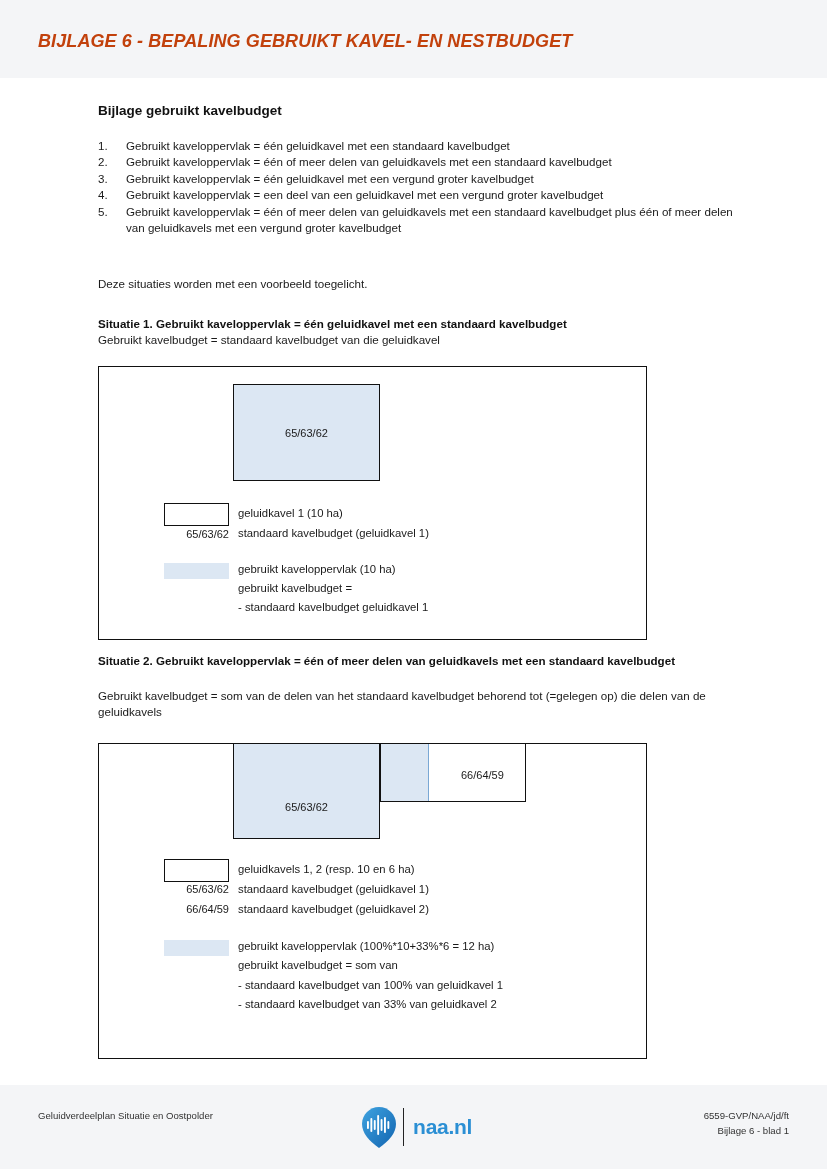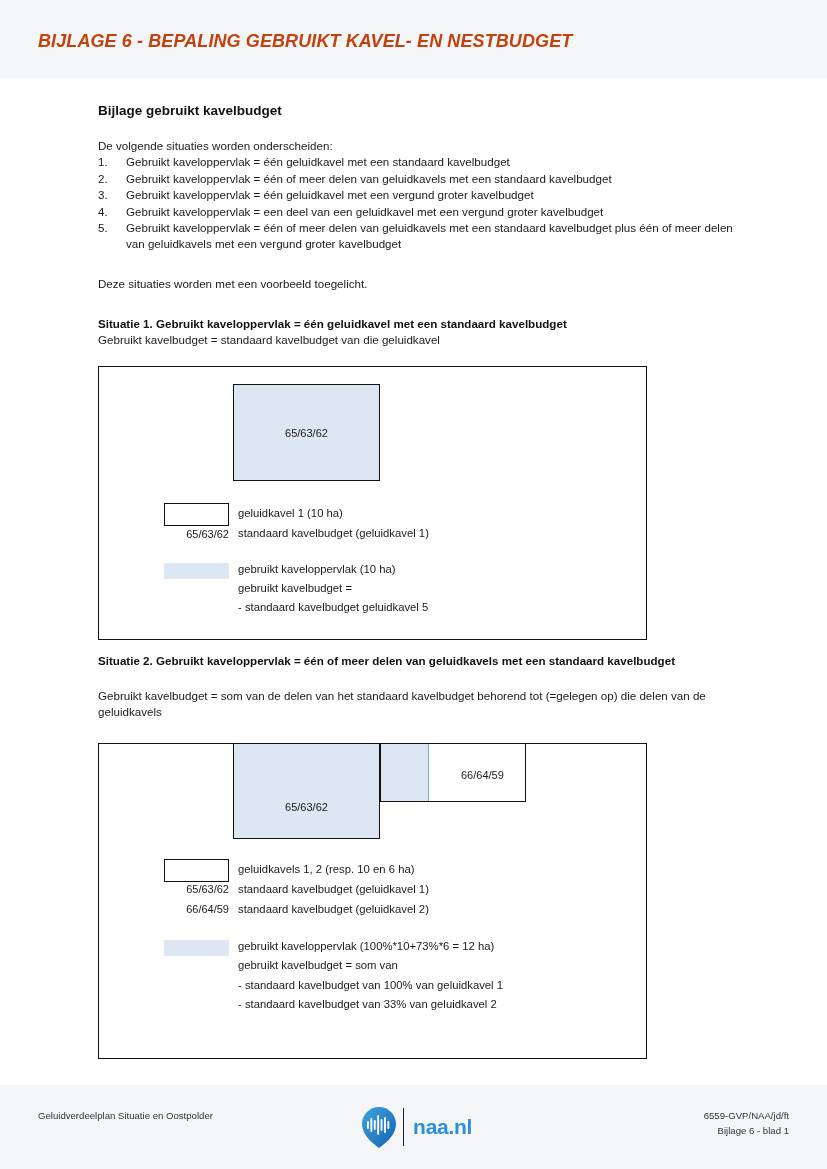--- a/index.html
+++ b/index.html
@@ -153,21 +153,20 @@
 <body>
 
 <div class="header-band"></div>
 <div class="header-title">BIJLAGE 6 - BEPALING GEBRUIKT KAVEL- EN NESTBUDGET</div>
 
 <div class="content">
 
   <div class="h2">Bijlage gebruikt kavelbudget</div>
 
   <div class="intro">
-    <div>De volgende situaties worden onderscheiden:</div>
     <ul class="numlist">
       <li>
         <span class="num">1.</span>
         <span>Gebruikt kaveloppervlak = één geluidkavel met een standaard kavelbudget</span>
       </li>
       <li>
         <span class="num">2.</span>
         <span>Gebruikt kaveloppervlak = één of meer delen van geluidkavels met een standaard kavelbudget</span>
       </li>
       <li>
@@ -197,21 +196,21 @@
     </div>
 
     <div class="legend-sw-outline" style="left:65px;top:136px;width:65px;height:23px;"></div>
     <div class="legend-code" style="left:50px;top:161px;width:80px;">65/63/62</div>
     <div class="legend-text" style="left:139px;top:138px;">geluidkavel 1 (10 ha)</div>
     <div class="legend-text" style="left:139px;top:158px;">standaard kavelbudget (geluidkavel 1)</div>
 
     <div class="legend-sw-blue" style="left:65px;top:196px;width:65px;height:16px;"></div>
     <div class="legend-text" style="left:139px;top:194px;">gebruikt kaveloppervlak (10 ha)</div>
     <div class="legend-text" style="left:139px;top:213px;">gebruikt kavelbudget =</div>
-    <div class="legend-text" style="left:139px;top:232px;">- standaard kavelbudget geluidkavel 5</div>
+    <div class="legend-text" style="left:139px;top:232px;">- standaard kavelbudget geluidkavel 1</div>
   </div>
 
   <div class="sit-head sit2-head">Situatie 2. Gebruikt kaveloppervlak = één of meer delen van geluidkavels met een standaard kavelbudget</div>
   <div class="sit-sub sit2-sub">Gebruikt kavelbudget = som van de delen van het standaard kavelbudget behorend tot (=gelegen op) die delen van de geluidkavels</div>
 
   <div class="diagram" id="diagram-2">
 
     <div class="kavel fill-blue" style="left:134px;top:-6px;width:147px;height:101px;">
       <span class="kavel-label" style="top:62px;">65/63/62</span>
     </div>
@@ -224,21 +223,21 @@
     <div class="legend-sw-outline" style="left:65px;top:115px;width:65px;height:23px;"></div>
     <div class="legend-text" style="left:139px;top:117px;">geluidkavels 1, 2 (resp. 10 en 6 ha)</div>
 
     <div class="legend-code" style="left:50px;top:139px;width:80px;">65/63/62</div>
     <div class="legend-text" style="left:139px;top:137px;">standaard kavelbudget (geluidkavel 1)</div>
 
     <div class="legend-code" style="left:50px;top:159px;width:80px;">66/64/59</div>
     <div class="legend-text" style="left:139px;top:157px;">standaard kavelbudget (geluidkavel 2)</div>
 
     <div class="legend-sw-blue" style="left:65px;top:196px;width:65px;height:16px;"></div>
-    <div class="legend-text" style="left:139px;top:194px;">gebruikt kaveloppervlak (100%*10+73%*6 = 12 ha)</div>
+    <div class="legend-text" style="left:139px;top:194px;">gebruikt kaveloppervlak (100%*10+33%*6 = 12 ha)</div>
     <div class="legend-text" style="left:139px;top:213px;">gebruikt kavelbudget = som van</div>
     <div class="legend-text" style="left:139px;top:233px;">- standaard kavelbudget van 100% van geluidkavel 1</div>
     <div class="legend-text" style="left:139px;top:252px;">- standaard kavelbudget van 33% van geluidkavel 2</div>
   </div>
 
 </div>
 
 <div class="footer-band"></div>
 <div class="footer-left">Geluidverdeelplan Situatie en Oostpolder</div>
 

